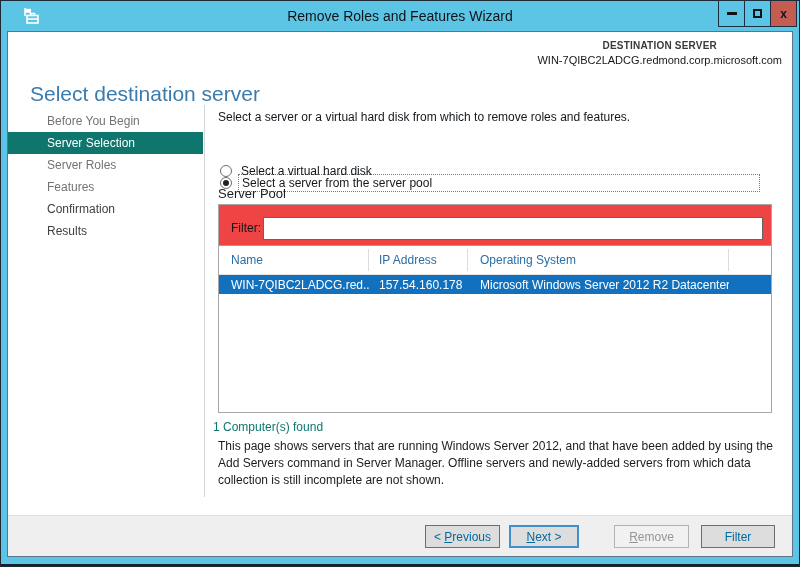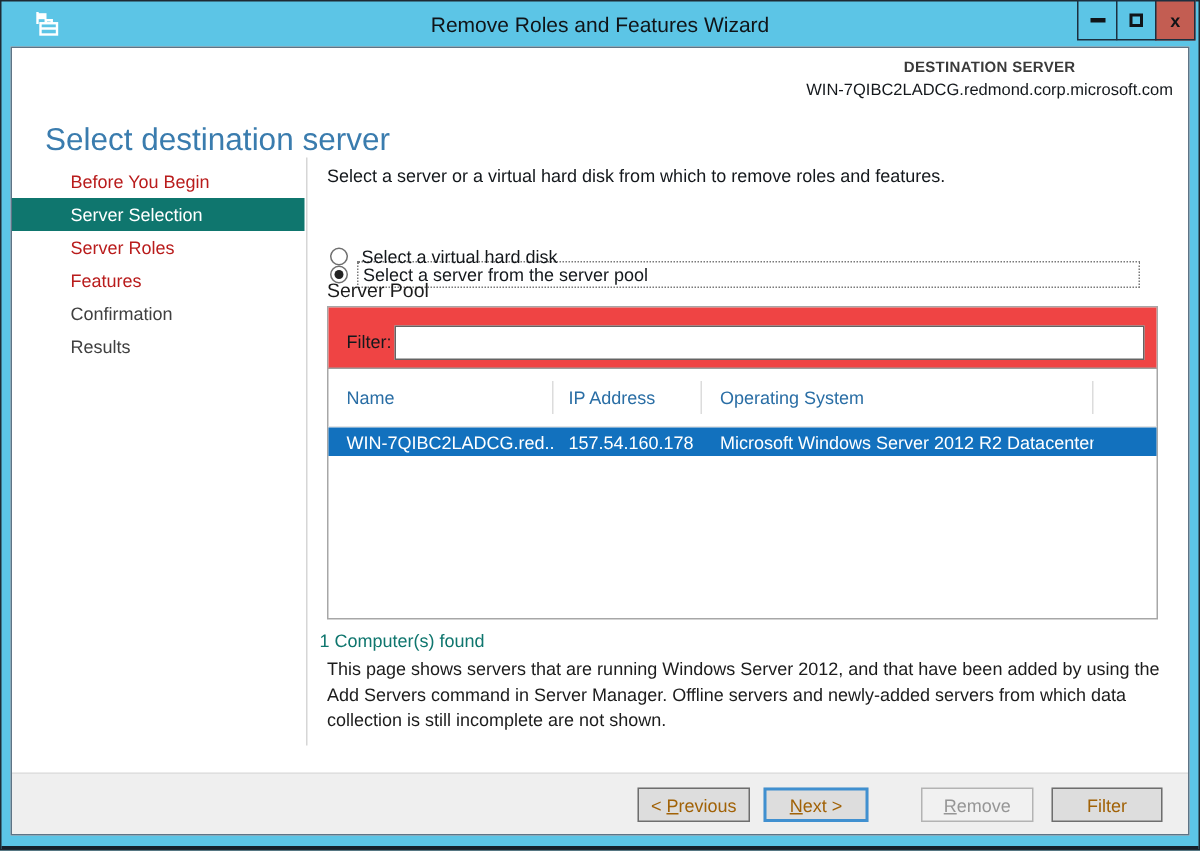--- a/index.html
+++ b/index.html
@@ -38,21 +38,21 @@
     font-size:21px; color:#3a7cae; font-weight:normal;margin-top:28px;
   }
   .dest-block{ position:absolute; right:10px; top:8px; text-align:center; }
   .dest-label{ font-size:10px; font-weight:bold; color:#3a3a3a; letter-spacing:0.2px; }
   .dest-server{ font-size:11px; color:#14181c; margin-top:3px; }
 
   
   .nav{ position:absolute; left:0; top:78px; width:195px; }
   .nav-item{
     height:22px; line-height:22px; padding-left:39px;
-    font-size:12px; color:#b91c1c; cursor:default; white-space:nowrap;
+    font-size:12px; color:#737373; cursor:default; white-space:nowrap;
   }
   .nav-item.selected{ background:#0f766e; color:#fff; }
   .nav-item.disabled{ color:#404040; }
   .pane-divider{
     position:absolute; left:196px; top:73px; width:1px; height:392px; background:#d6d6d6;
   }
 
   
   .intro{ position:absolute; left:210px; top:78px; width:562px; font-size:12px; color:#14181c; }
   .radio-row{ position:absolute; left:212px; height:18px; display:flex; align-items:center; }
@@ -76,42 +76,42 @@
   }
   .filter-area{
     position:relative; height:41px; background:#ef4444; border-bottom:1px solid #9d9d9d;
   }
   .filter-label{ position:absolute; left:12px; top:16px; font-size:12px; color:#14181c; }
   .filter-input{
     position:absolute; left:44px; right:8px; top:12px; height:23px;
     border:1px solid #646464; background:#fff; font-size:12px; padding:0 4px;
     font-family:"Liberation Sans", sans-serif;
   }
-  .tbl-header{ display:flex; height:39px; align-items:center; border-bottom:1px solid #e4e4e4; }
+  .tbl-header{ display:flex; height:29px; align-items:center; border-bottom:1px solid #e4e4e4; }
   .tbl-header .cell{ font-size:12px; color:#2a6ea5; border-right:1px solid #dcdcdc; height:22px; line-height:22px; }
   .tbl-row{ display:flex; height:19px; align-items:center; background:#1271be; color:#fff; cursor:default; }
   .tbl-row .cell{ font-size:12px; white-space:nowrap; overflow:hidden; }
   .col-name{ width:150px; padding-left:12px; }
   .col-ip{ width:99px; padding-left:10px; }
   .col-os{ width:261px; padding-left:12px; }
   .col-rest{ flex:1; border-right:none !important; }
 
   .count-text{ position:absolute; left:205px; top:388px; font-size:12px; color:#0f766e; }
   .description{
     position:absolute; left:210px; top:406px; width:566px;
     font-size:12px; line-height:17px; color:#1c1c1c;
   }
 
   
   .footer{
     position:absolute; left:0; right:0; bottom:0; height:41px;
     background:#efefef; border-top:1px solid #dfdfdf;
   }
   .btn{
-    position:absolute; top:9px; height:23px; font-size:12px; color:#a16207;
+    position:absolute; top:9px; height:23px; font-size:12px; color:#0369a1;
     background:#dddddd; border:1px solid #6e6e6e; text-align:center;
     font-family:"Liberation Sans", sans-serif; cursor:default; line-height:20px;
   }
   .btn u{ text-decoration:underline; }
   .btn.prev{ left:417px; width:75px; }
   .btn.next{ left:501px; width:70px; border:2px solid #4090d0; }
   .btn.remove{ left:606px; width:75px; background:#f1f1f1; border-color:#b3b3b3; color:#969696; }
   .btn.cancel{ left:693px; width:74px; }
 </style>
 </head>

